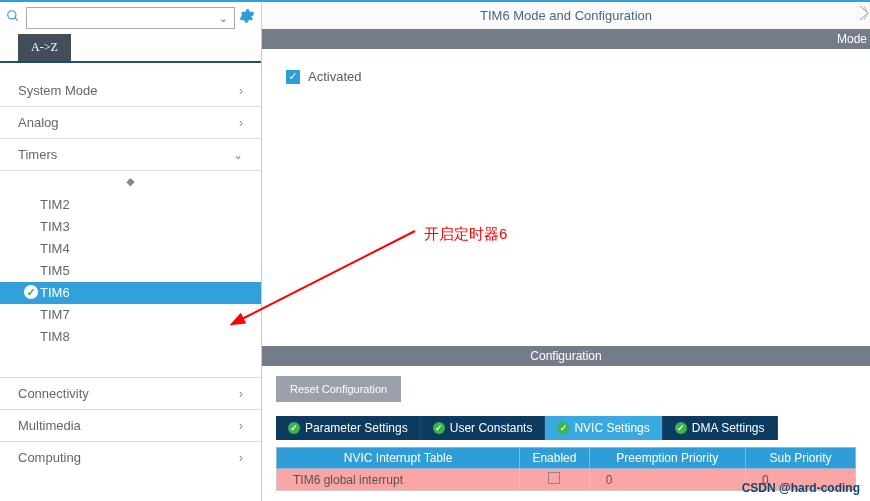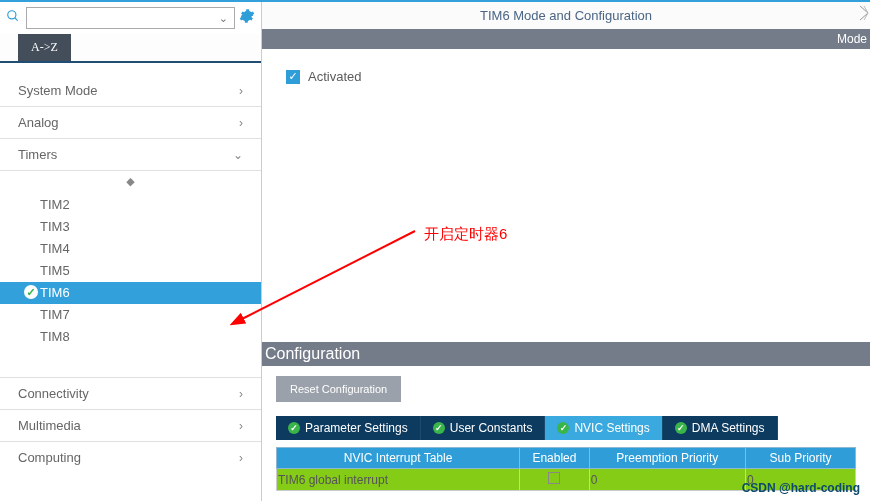--- a/index.html
+++ b/index.html
@@ -26,30 +26,30 @@
   .t-item.sel { background: #32a0db; color: #fff; }
   .okmark { position: absolute; left: 24px; top: 3px; width: 14px; height: 14px; border-radius: 50%; background: #fff; color: #3ab54a; font-size: 11px; line-height: 14px; text-align: center; font-weight: bold; }
   .main { flex: 1; display: flex; flex-direction: column; }
   .main-title { text-align: center; padding: 6px; color: #4b6584; background: #fbfbfb; font-size: 13px; }
   .mode-bar { background: #747c8a; color: #fff; text-align: right; padding: 3px; font-size: 12px; }
   .mode-body { padding: 16px 24px; flex: 0 0 auto; }
   .chk-row { display: flex; align-items: center; gap: 8px; padding: 4px 0; color: #5b5b5b; }
   .chk { width: 14px; height: 14px; border: 1px solid #888; display: inline-flex; align-items: center; justify-content: center; font-size: 11px; }
   .chk.on { background: #2f9ed8; border-color: #2f9ed8; color: #fff; }
   .mode-space { flex: 1; }
-  .cfg-bar { background: #747c8a; color: #fff; text-align: left; padding: 3px; font-size: 16px; }
+  .cfg-bar { background: #747c8a; color: #fff; text-align: center; padding: 3px; font-size: 12px; }
   .cfg-body { padding: 10px 14px; }
   .reset-btn { background: #9aa1aa; color: #fff; border: none; padding: 7px 14px; font-size: 11px; cursor: pointer; }
   .stabs { display: flex; margin-top: 14px; }
   .stab { flex: 0 0 auto; padding: 5px 12px; background: #0d3a5f; color: #fff; font-size: 12px; cursor: pointer; display: flex; align-items: center; gap: 5px; border-right: 1px solid #1a4a70; }
   .stab.active { background: #3aa9e0; }
   .okc { width: 12px; height: 12px; border-radius: 50%; background: #3ab54a; color: #fff; font-size: 9px; line-height: 12px; text-align: center; font-weight: bold; }
   .tbl { width: 100%; border-collapse: collapse; margin-top: 7px; }
   .tbl th { background: #2f9ed8; color: #fff; font-weight: normal; font-size: 12px; padding: 3px 6px; border: 1px solid #8db8d4; }
-  .tbl td { border: 1px solid #ccc; padding: 3px 1px; font-size: 12px; color: #555; background: #84cc16; }
+  .tbl td { border: 1px solid #ccc; padding: 3px 16px; font-size: 12px; color: #555; background: #fca5a5; }
   .cb-cell { text-align: center; }
   .cb-cell .cb { width: 12px; height: 12px; border: 1px solid #888; display: inline-block; }
   .watermark { position: absolute; right: 10px; bottom: 6px; color: #0c4a6e; font-size: 12px; font-weight: bold; }
   .annot { position: absolute; color: #f00; font-size: 15px; left: 400px; top: 225px; pointer-events: none; margin-left: 24px; }
   svg.arrow-svg { position: absolute; left: 230px; top: 225px; pointer-events: none; }
   .rs-handle { position: absolute; right: 0; top: 2px; width: 12px; height: 18px; color: #888; }
 </style>
 </head>
 <body>
 

